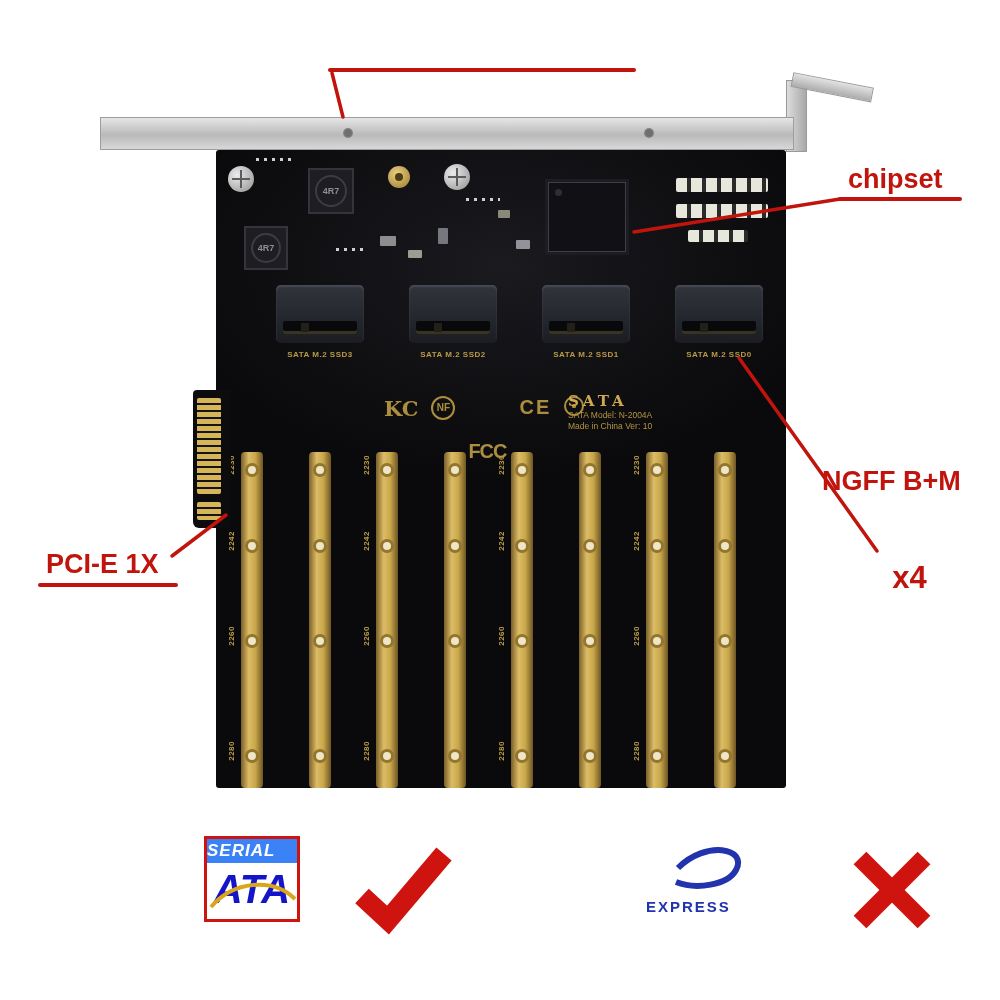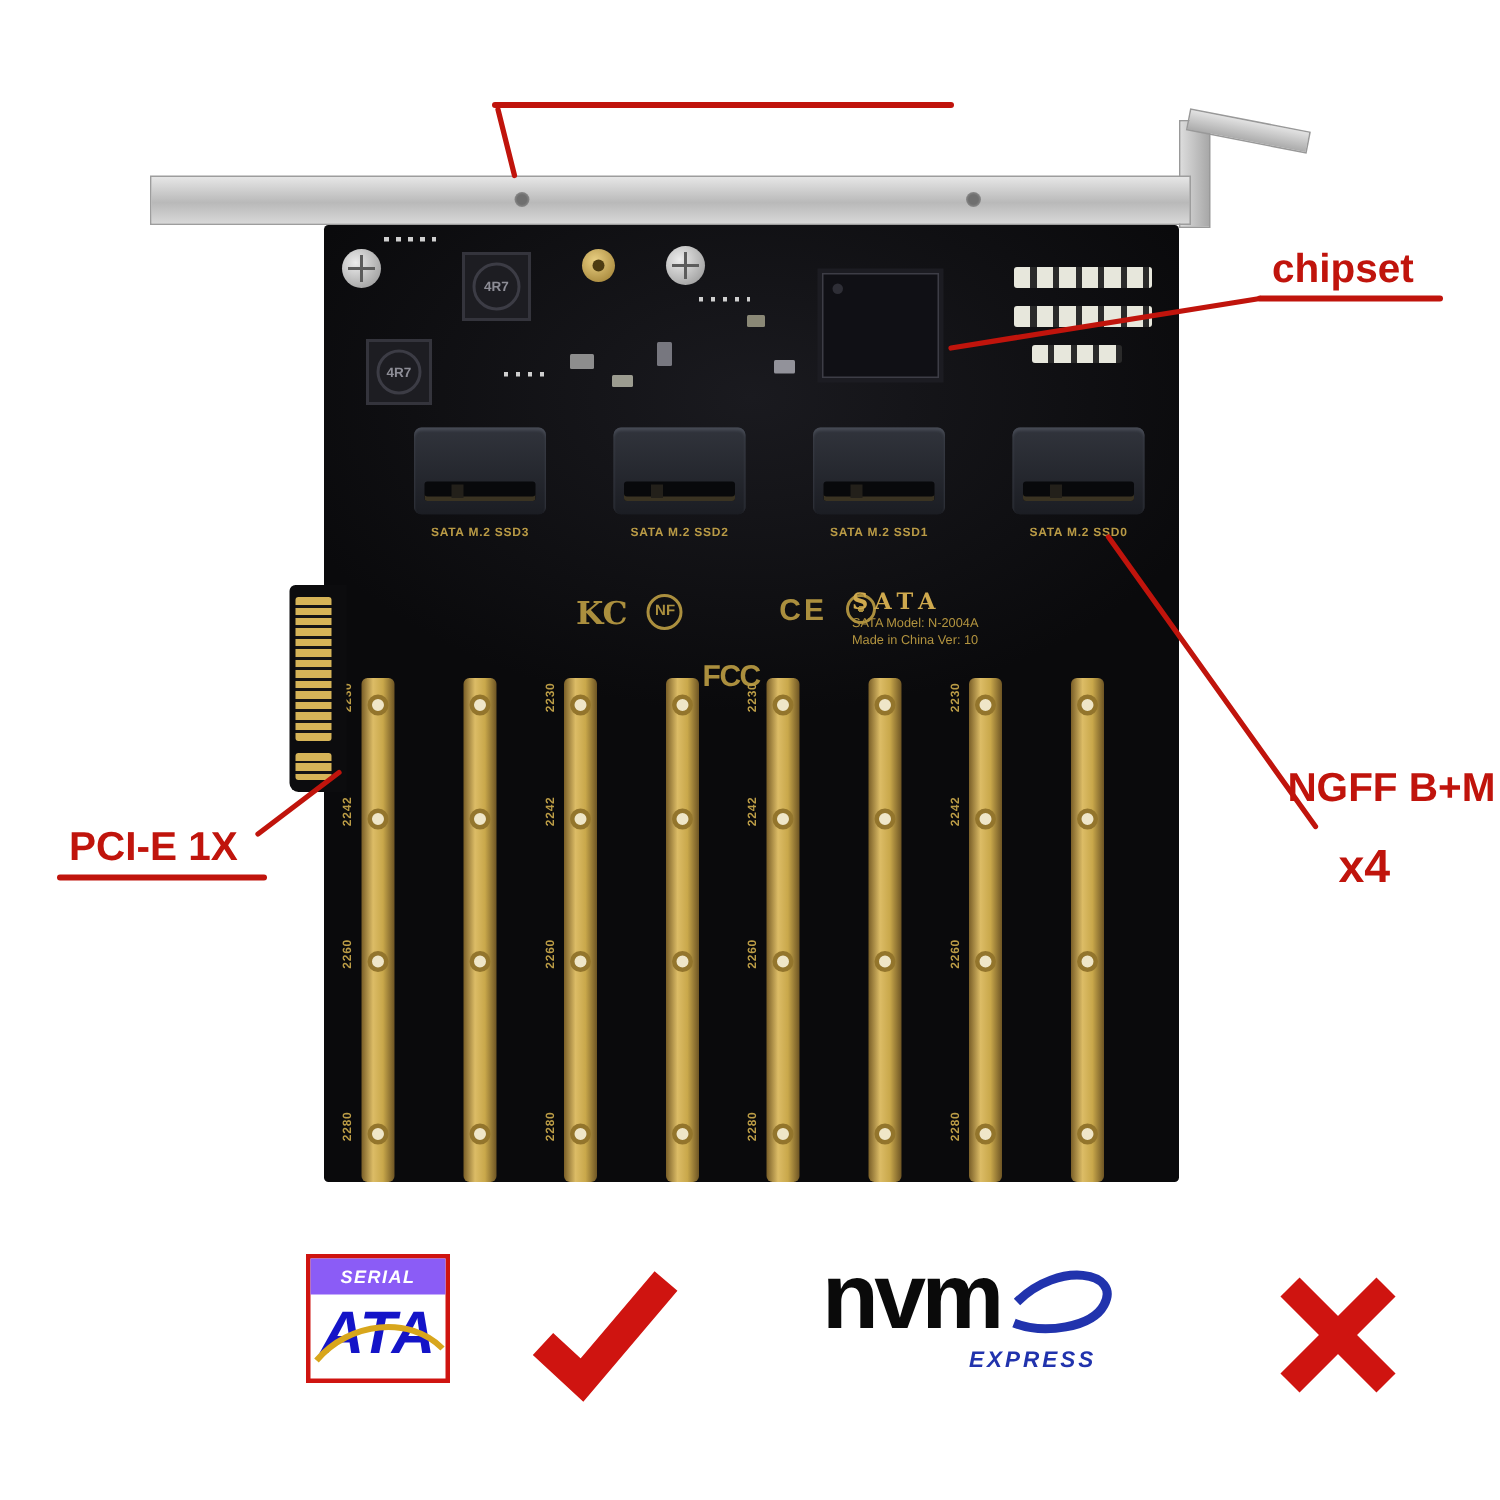--- a/index.html
+++ b/index.html
@@ -84,30 +84,30 @@
   .pcie-tab{position:absolute;left:193px;top:390px;width:38px;height:138px;background:#0c0c0e;
     border-radius:4px 0 0 6px;z-index:2;}
   .pcie-fingers{position:absolute;left:4px;top:8px;width:24px;height:96px;
     background:repeating-linear-gradient(180deg,#d6b458 0 5px,#141416 5px 7px);border-radius:2px;}
   .pcie-fingers2{position:absolute;left:4px;top:112px;width:24px;height:18px;
     background:repeating-linear-gradient(180deg,#d6b458 0 5px,#141416 5px 7px);border-radius:2px;}
 
   
   .sata-logo{position:absolute;left:204px;top:836px;width:96px;height:86px;border:3px solid #cf1410;
     background:#fff;box-sizing:border-box;z-index:3;}
-  .sata-top{height:24px;background:#8b5cf6;color:#fff;font-style:italic;font-weight:bold;
-    font-size:12px;line-height:24px;text-align:center;letter-spacing:1px;}
+  .sata-top{height:24px;background:#3b82f6;color:#fff;font-style:italic;font-weight:bold;
+    font-size:17px;line-height:24px;text-align:left;letter-spacing:1px;}
   .sata-body{position:relative;height:54px;}
   .sata-main{font-size:40px;font-weight:bold;font-style:italic;color:#1414c8;text-align:center;line-height:52px;}
   .sata-swoosh{position:absolute;left:0;top:0;}
 
   .nvme-logo{position:absolute;left:548px;top:836px;width:215px;height:84px;z-index:3;}
   .nvme-main{position:absolute;left:0;top:-4px;font-size:62px;font-weight:900;color:#0a0a0a;
     letter-spacing:-3px;line-height:66px;}
-  .nvme-sub{position:absolute;left:98px;top:62px;font-size:15px;font-weight:bold;font-style:italic;
+  .nvme-sub{position:absolute;left:98px;top:62px;font-size:15px;font-weight:bold;
     color:#2133ad;letter-spacing:2px;}
   .nvme-swoosh{position:absolute;left:122px;top:2px;}
 
   .mark{position:absolute;z-index:3;}
 </style>
 </head>
 <body>
 
 <div class="stage">
 
@@ -255,39 +255,38 @@
   </svg>
 
   <div class="underline" style="left:328px;top:68px;width:308px;z-index:9;"></div>
 
   <div class="ann" style="left:848px;top:164px;font-size:27px;z-index:9;">chipset</div>
   <div class="underline" style="left:838px;top:197px;width:124px;z-index:9;"></div>
 
   <div class="ann" style="left:46px;top:549px;font-size:27px;z-index:9;">PCI-E 1X</div>
   <div class="underline" style="left:38px;top:583px;width:140px;z-index:9;"></div>
 
-  <div class="ann" style="left:822px;top:466px;width:175px;text-align:right;font-size:27px;z-index:9;margin-top:44px;">NGFF B+M</div>
+  <div class="ann" style="left:822px;top:466px;width:175px;text-align:left;font-size:27px;z-index:9;">NGFF B+M</div>
   <div class="ann" style="left:822px;top:560px;width:175px;text-align:center;font-size:31px;z-index:9;">x4</div>
 
   <div class="sata-logo">
     <div class="sata-top">SERIAL</div>
     <div class="sata-body">
       <div class="sata-main">ATA</div>
       <svg class="sata-swoosh" width="90" height="54" viewBox="0 0 90 54">
         <path d="M4,44 C26,18 66,14 88,36" stroke="#d8a61c" stroke-width="4" fill="none"></path>
       </svg>
     </div>
   </div>
 
   <svg class="mark" style="left:348px;top:844px;" width="104" height="92" viewBox="0 0 104 92">
     <polyline points="14,52 40,76 96,10" stroke="#cf1410" stroke-width="20" fill="none"></polyline>
   </svg>
 
   <div class="nvme-logo">
-    <div class="nvme-main">nvm</div>
     <svg class="nvme-swoosh" width="90" height="60" viewBox="0 0 90 60">
       <path d="M8,30 C36,2 78,10 66,32 C58,47 26,52 6,44" stroke="#2133ad" stroke-width="6" fill="none"></path>
     </svg>
     <div class="nvme-sub">EXPRESS</div>
   </div>
 
   <svg class="mark" style="left:846px;top:844px;" width="92" height="92" viewBox="0 0 92 92">
     <line x1="14" y1="14" x2="78" y2="78" stroke="#cf1410" stroke-width="18"></line>
     <line x1="78" y1="14" x2="14" y2="78" stroke="#cf1410" stroke-width="18"></line>
   </svg>

